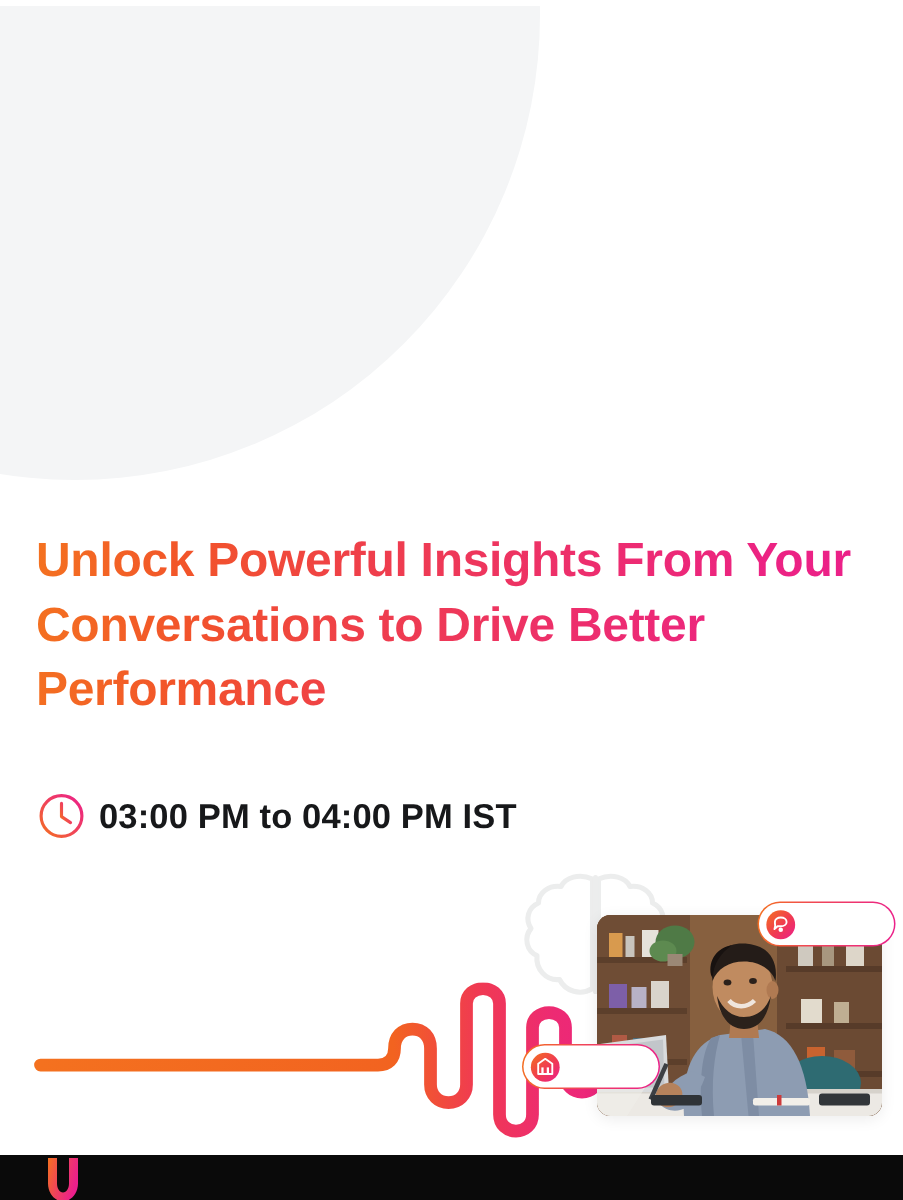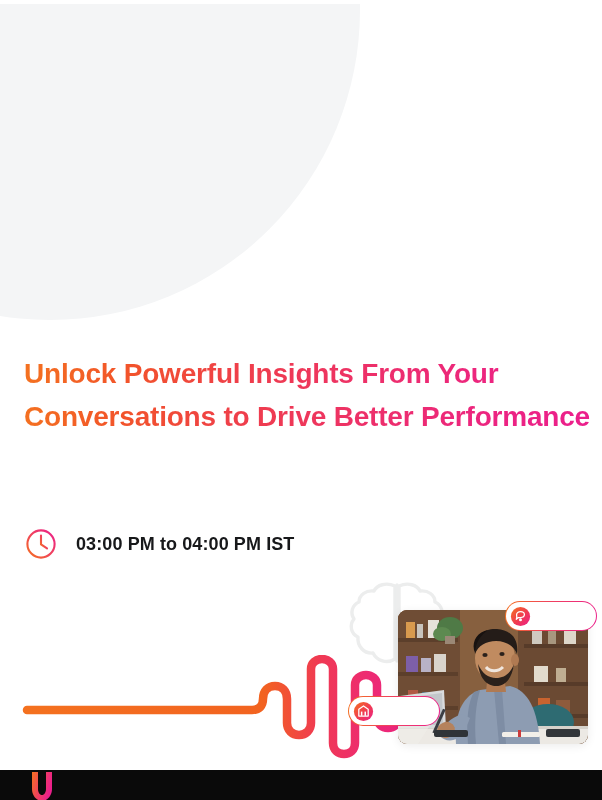--- a/index.html
+++ b/index.html
@@ -41,21 +41,21 @@
     background: #ffffff;
     z-index: 1;
   }
 
   
   .headline {
     position: absolute;
     left: 24px;
     top: 352px;
     width: 566px;
-    font-size: 28px;
+    font-size: 32px;
     line-height: 43px;
     font-weight: 700;
     letter-spacing: -0.2px;
     background: linear-gradient(95deg,
                 #F47220 0%,
                 #F2542A 18%,
                 #EF3F4A 38%,
                 #ED2F6B 62%,
                 #EC2383 85%,
                 #EB1F8C 100%);
@@ -79,22 +79,22 @@
   .info-icon {
     width: 34px;
     height: 34px;
     flex: 0 0 34px;
     display: flex;
     align-items: center;
     justify-content: center;
   }
 
   .info-text {
-    margin-left: 18px;
-    font-size: 18px;
+    margin-left: 8px;
+    font-size: 23px;
     font-weight: 700;
     color: #17181a;
     letter-spacing: 0.1px;
     white-space: nowrap;
   }
 
   
   .brain-mark {
     position: absolute;
     left: 345px;

